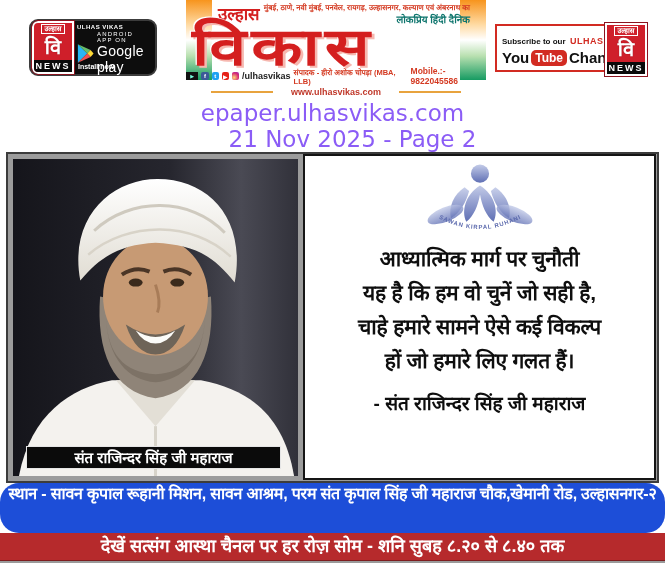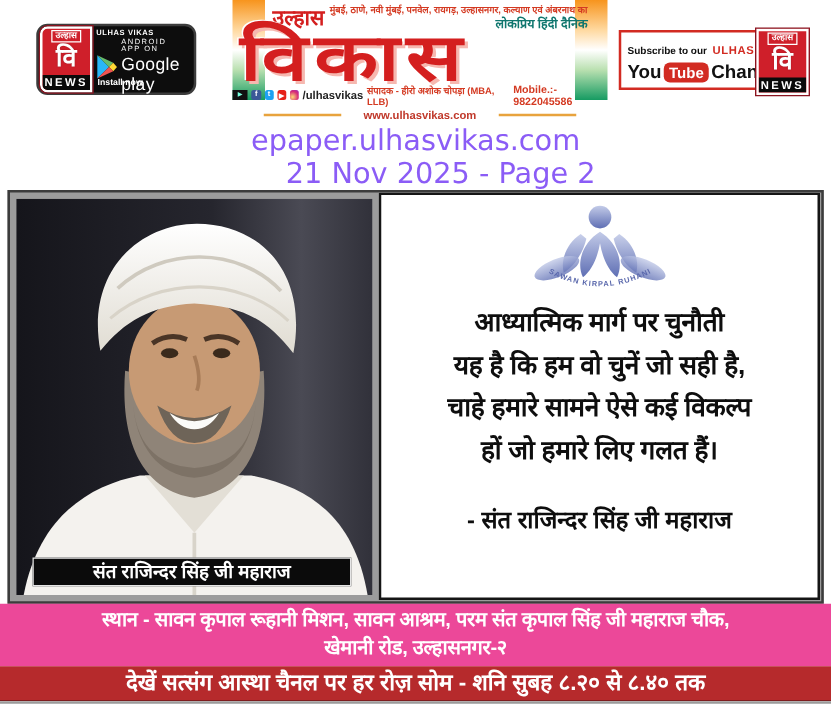--- a/index.html
+++ b/index.html
@@ -87,26 +87,26 @@
   .photo-panel svg { width:100%; height:100%; display:block; }
   .photo-caption { position:absolute; left:18px; right:22px; bottom:12px; background:#0b0b0b;
                    border:1px solid #e5e5e5; color:#fff; text-align:center; font-size:15px;
                    font-weight:bold; line-height:21px; white-space:nowrap; overflow:hidden; }
   .quote-panel { flex:1; background:#fff; border:2px solid #151515; margin:0 1px 1px 0;
                  display:flex; flex-direction:column; align-items:center; padding-top:2px; }
   .mission-logo { width:118px; height:84px; flex:none; }
   .quote-text { text-align:center; font-weight:bold; color:#0e0e0e; font-size:21px;
                 line-height:34px; letter-spacing:-.2px; }
   .quote-line { white-space:nowrap; }
-  .attribution { margin-top:24px; font-size:19px; font-weight:bold; color:#0e0e0e;
+  .attribution { margin-top:12px; font-size:19px; font-weight:bold; color:#0e0e0e;
                  white-space:nowrap; }
 
   
-  .loc-bar { width:665px; height:50px; background:#ec4899; color:#fff; text-align:center;
-             font-weight:bold; display:flex; flex-direction:column; justify-content:center; }
+  .loc-bar { width:665px; height:50px; background:#1d4ed8; color:#fff; text-align:center;
+             font-weight:bold; display:flex; flex-direction:row; justify-content:center;border-radius:19px; }
   .loc-line { font-size:16px; line-height:22px; letter-spacing:-.2px; white-space:nowrap; }
   .sched-bar { width:665px; height:28px; background:#b62a2c; color:#fff; text-align:center;
                font-weight:bold; font-size:18px; line-height:26px; border-bottom:1px solid #7e1d1f;
                white-space:nowrap; }
   .bottom-strip { width:665px; height:7px; background:#fff; border-top:2px solid #9a9a9a; }
 </style>
 </head>
 <body>
 
 <div class="header">

